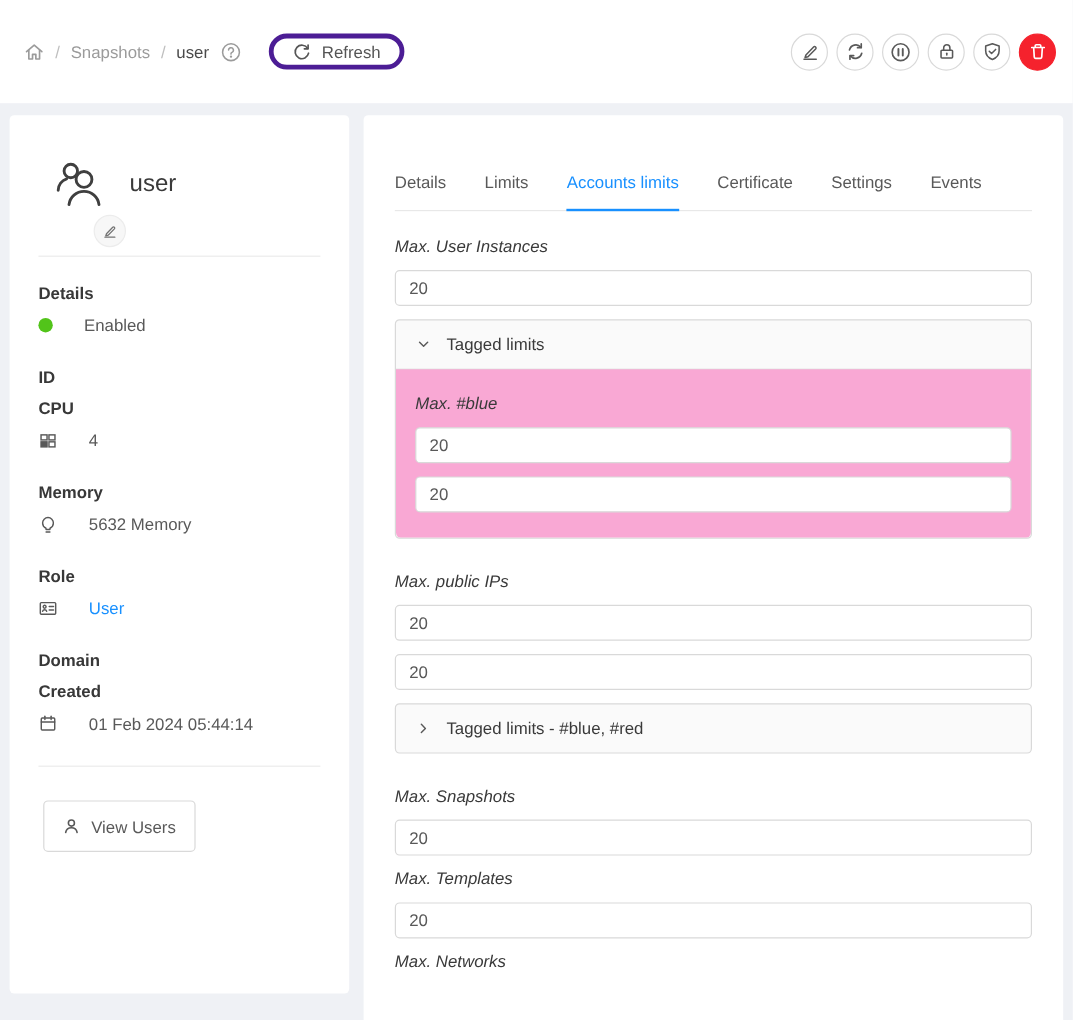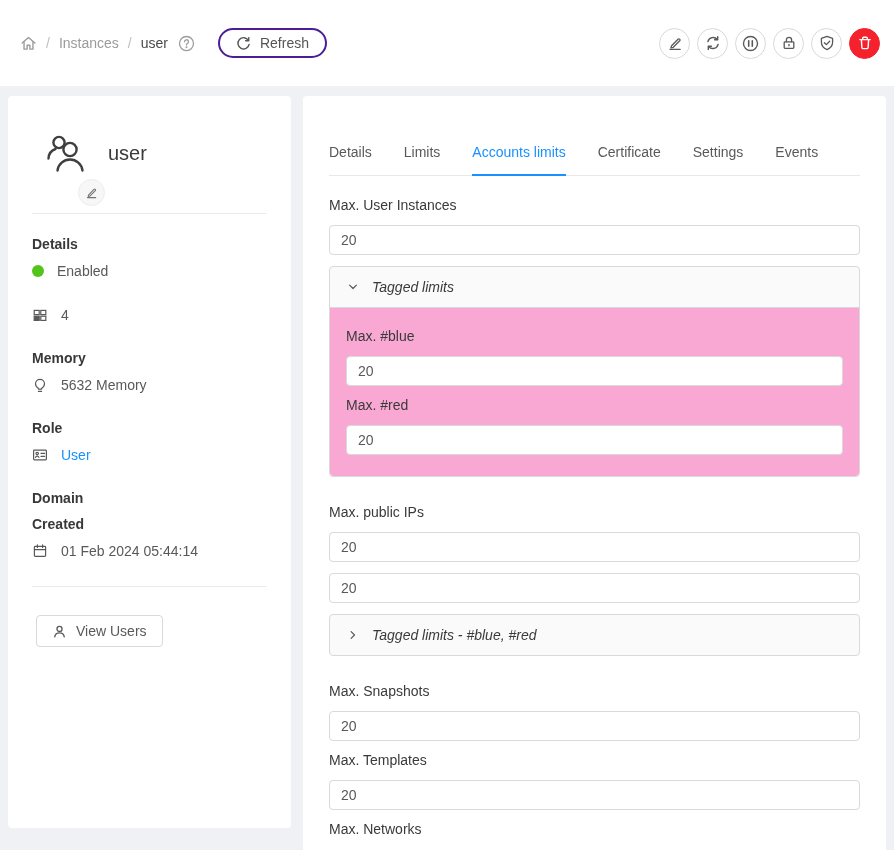--- a/index.html
+++ b/index.html
@@ -17,21 +17,21 @@
     padding:0 8px 0 20px;
   }
   .breadcrumb { display:flex; align-items:center; gap:9px; color:#9b9b9b; }
   .breadcrumb .sep { color:#bfbfbf; }
   .crumb-link { color:#9b9b9b; cursor:pointer; }
   .crumb-current { color:#4a4a4a; }
   .icon { display:inline-flex; align-items:center; justify-content:center; line-height:0; }
   .help-icon { margin-left:1px; cursor:pointer; }
   .refresh-btn {
     margin-left:14px; height:30px; padding:0 16px;
-    border:2px solid #4c1d95; border-radius:15px; background:#fff;
+    border:4px solid #4c1d95; border-radius:15px; background:#fff;
     display:inline-flex; align-items:center; gap:9px;
     color:#555; font-size:14px; cursor:pointer;
   }
   .header-actions { display:flex; align-items:center; gap:7px; padding-right:6px; }
   .action-btn {
     width:31px; height:31px; border-radius:50%;
     border:1px solid #d9d9d9; background:#fff;
     display:inline-flex; align-items:center; justify-content:center;
     cursor:pointer;
   }
@@ -47,78 +47,78 @@
   .avatar-edit-btn {
     width:27px; height:27px; border-radius:50%;
     background:#f7f7f7; border:1px solid #ececec;
     display:flex; align-items:center; justify-content:center;
     margin:5px 0 0 46px; cursor:pointer;
   }
   .divider { height:1px; background:#ececec; margin:7px 0 22px; }
   .divider.bottom { margin:24px 0 28px; }
   .side-label { font-weight:bold; color:#383838; margin-bottom:10px; }
   .side-value {
-    display:flex; align-items:center; gap:13px;
+    display:flex; align-items:center; gap:26px;
     color:#595959; margin-bottom:26px; line-height:18px;
   }
   .side-value.top { align-items:flex-start; }
   .status-dot { width:12px; height:12px; border-radius:50%; background:#52c41a; flex:none; }
   .blue-link { color:#1890ff; cursor:pointer; text-decoration:none; }
   .id-text { word-break:break-all; line-height:25px; width:200px; }
   .barcode-wrap {
     width:27px; height:27px; flex:none; border:1px dashed #d0d0d0; border-radius:50%;
     display:flex; align-items:center; justify-content:center; gap:1px; margin-top:5px;
   }
   .bc { background:#4a4a4a; height:9px; display:inline-block; }
   .view-users-btn {
-    height:32px; padding:0 15px; margin-left:4px;
+    height:43px; padding:0 15px; margin-left:4px;
     border:1px solid #d9d9d9; border-radius:4px; background:#fff;
     display:inline-flex; align-items:center; gap:9px;
     color:#595959; font-size:14px; cursor:pointer;justify-content:space-between;
   }
   
   .tabs {
     display:flex; gap:32px; margin:0 26px;
     padding-top:26px; border-bottom:1px solid #e8e8e8;
   }
   .tab { padding-bottom:14px; color:#595959; cursor:pointer; white-space:nowrap;margin-top:22px; }
   .tab.active { color:#1890ff; border-bottom:2px solid #1890ff; margin-bottom:-1px; }
   
   .form { padding:21px 26px 24px; }
-  .form-label { color:#3a3a3a; margin-bottom:12px; }
+  .form-label { color:#3a3a3a; margin-bottom:12px;font-style:italic; }
   .text-input {
     width:100%; height:30px; border:1px solid #d9d9d9; border-radius:4px;
     padding:12px 11px; font-size:14px; color:#595959; outline:none;
     font-family:"Liberation Sans", sans-serif; background:#fff;
     margin-bottom:11px; display:block;
   }
   .collapse { border:1px solid #d9d9d9; border-radius:4px; background:#fafafa; margin:1px 0 27px; }
   .collapse-header {
     display:flex; align-items:center; gap:13px;
-    padding:12px 17px; color:#3a3a3a; cursor:pointer;font-style:italic;
+    padding:12px 17px; color:#3a3a3a; cursor:pointer;
   }
   .collapse-body {
     background:#f9a8d4; border-top:1px solid #d9d9d9;
     padding:20px 16px 10px; border-radius:0 0 4px 4px;
   }
   svg { display:block; }
 </style>
 </head>
 <body>
 
 <div class="header">
   <div class="breadcrumb">
     <span class="icon">
       <svg width="17" height="17" viewBox="0 0 16 16" fill="none" stroke="#9b9b9b" stroke-width="1.3" stroke-linecap="round" stroke-linejoin="round">
         <path d="M2 7.6 L8 2.4 L14 7.6"></path>
           <path d="M3.8 6.5 V13.3 H6.7 V9.7 H9.3 V13.3 H12.2 V6.5"></path>
       </svg>
     </span>
     <span class="sep">/</span>
-    <span class="crumb-link">Instances</span>
+    <span class="crumb-link">Snapshots</span>
     <span class="sep">/</span>
     <span class="crumb-current">user</span>
     <span class="icon help-icon">
       <svg width="17" height="17" viewBox="0 0 16 16" fill="none" stroke="#9b9b9b" stroke-width="1.2">
         <circle cx="8" cy="8" r="6.6"></circle>
         <path d="M6.1 6.3 a1.9 1.9 0 1 1 2.7 1.8 c-.5.25-.8.55-.8 1.05 v.35" stroke-linecap="round"></path>
         <line x1="8" y1="11.4" x2="8" y2="11.5" stroke-width="1.8" stroke-linecap="round"></line>
       </svg>
     </span>
     <button class="refresh-btn">
@@ -213,21 +213,23 @@
     </button>
 
     <div class="divider"></div>
 
     <div class="side-label">Details</div>
     <div class="side-value">
       <span class="status-dot"></span>
       <span>Enabled</span>
     </div>
 
-
+    <div class="side-label">ID</div>
+
+    <div class="side-label">CPU</div>
     <div class="side-value">
       <span class="icon">
         <svg width="16" height="16" viewBox="0 0 16 16" fill="none" stroke="#595959" stroke-width="1.2">
           <rect x="2.2" y="3.4" width="5" height="4.2"></rect>
           <rect x="8.8" y="3.4" width="5" height="4.2"></rect>
           <rect x="2.2" y="9.2" width="5" height="4.2" fill="#595959"></rect>
           <rect x="8.8" y="9.2" width="5" height="4.2"></rect>
         </svg>
       </span>
       <span>4</span>
@@ -306,21 +308,20 @@
           <span class="icon">
             <svg width="12" height="12" viewBox="0 0 16 16" fill="none" stroke="#595959" stroke-width="1.6" stroke-linecap="round" stroke-linejoin="round">
               <polyline points="3.5,5.5 8,10 12.5,5.5"></polyline>
             </svg>
           </span>
           <span>Tagged limits</span>
         </div>
         <div class="collapse-body">
           <div class="form-label">Max. #blue</div>
           <input class="text-input" type="text" value="20" style="">
-          <div class="form-label">Max. #red</div>
           <input class="text-input" type="text" value="20" style="">
         </div>
       </div>
 
       <div class="form-label">Max. public IPs</div>
       <input class="text-input" type="text" value="20" style="">
 
       <input class="text-input" type="text" value="20" style="">
 
       <div class="collapse">

